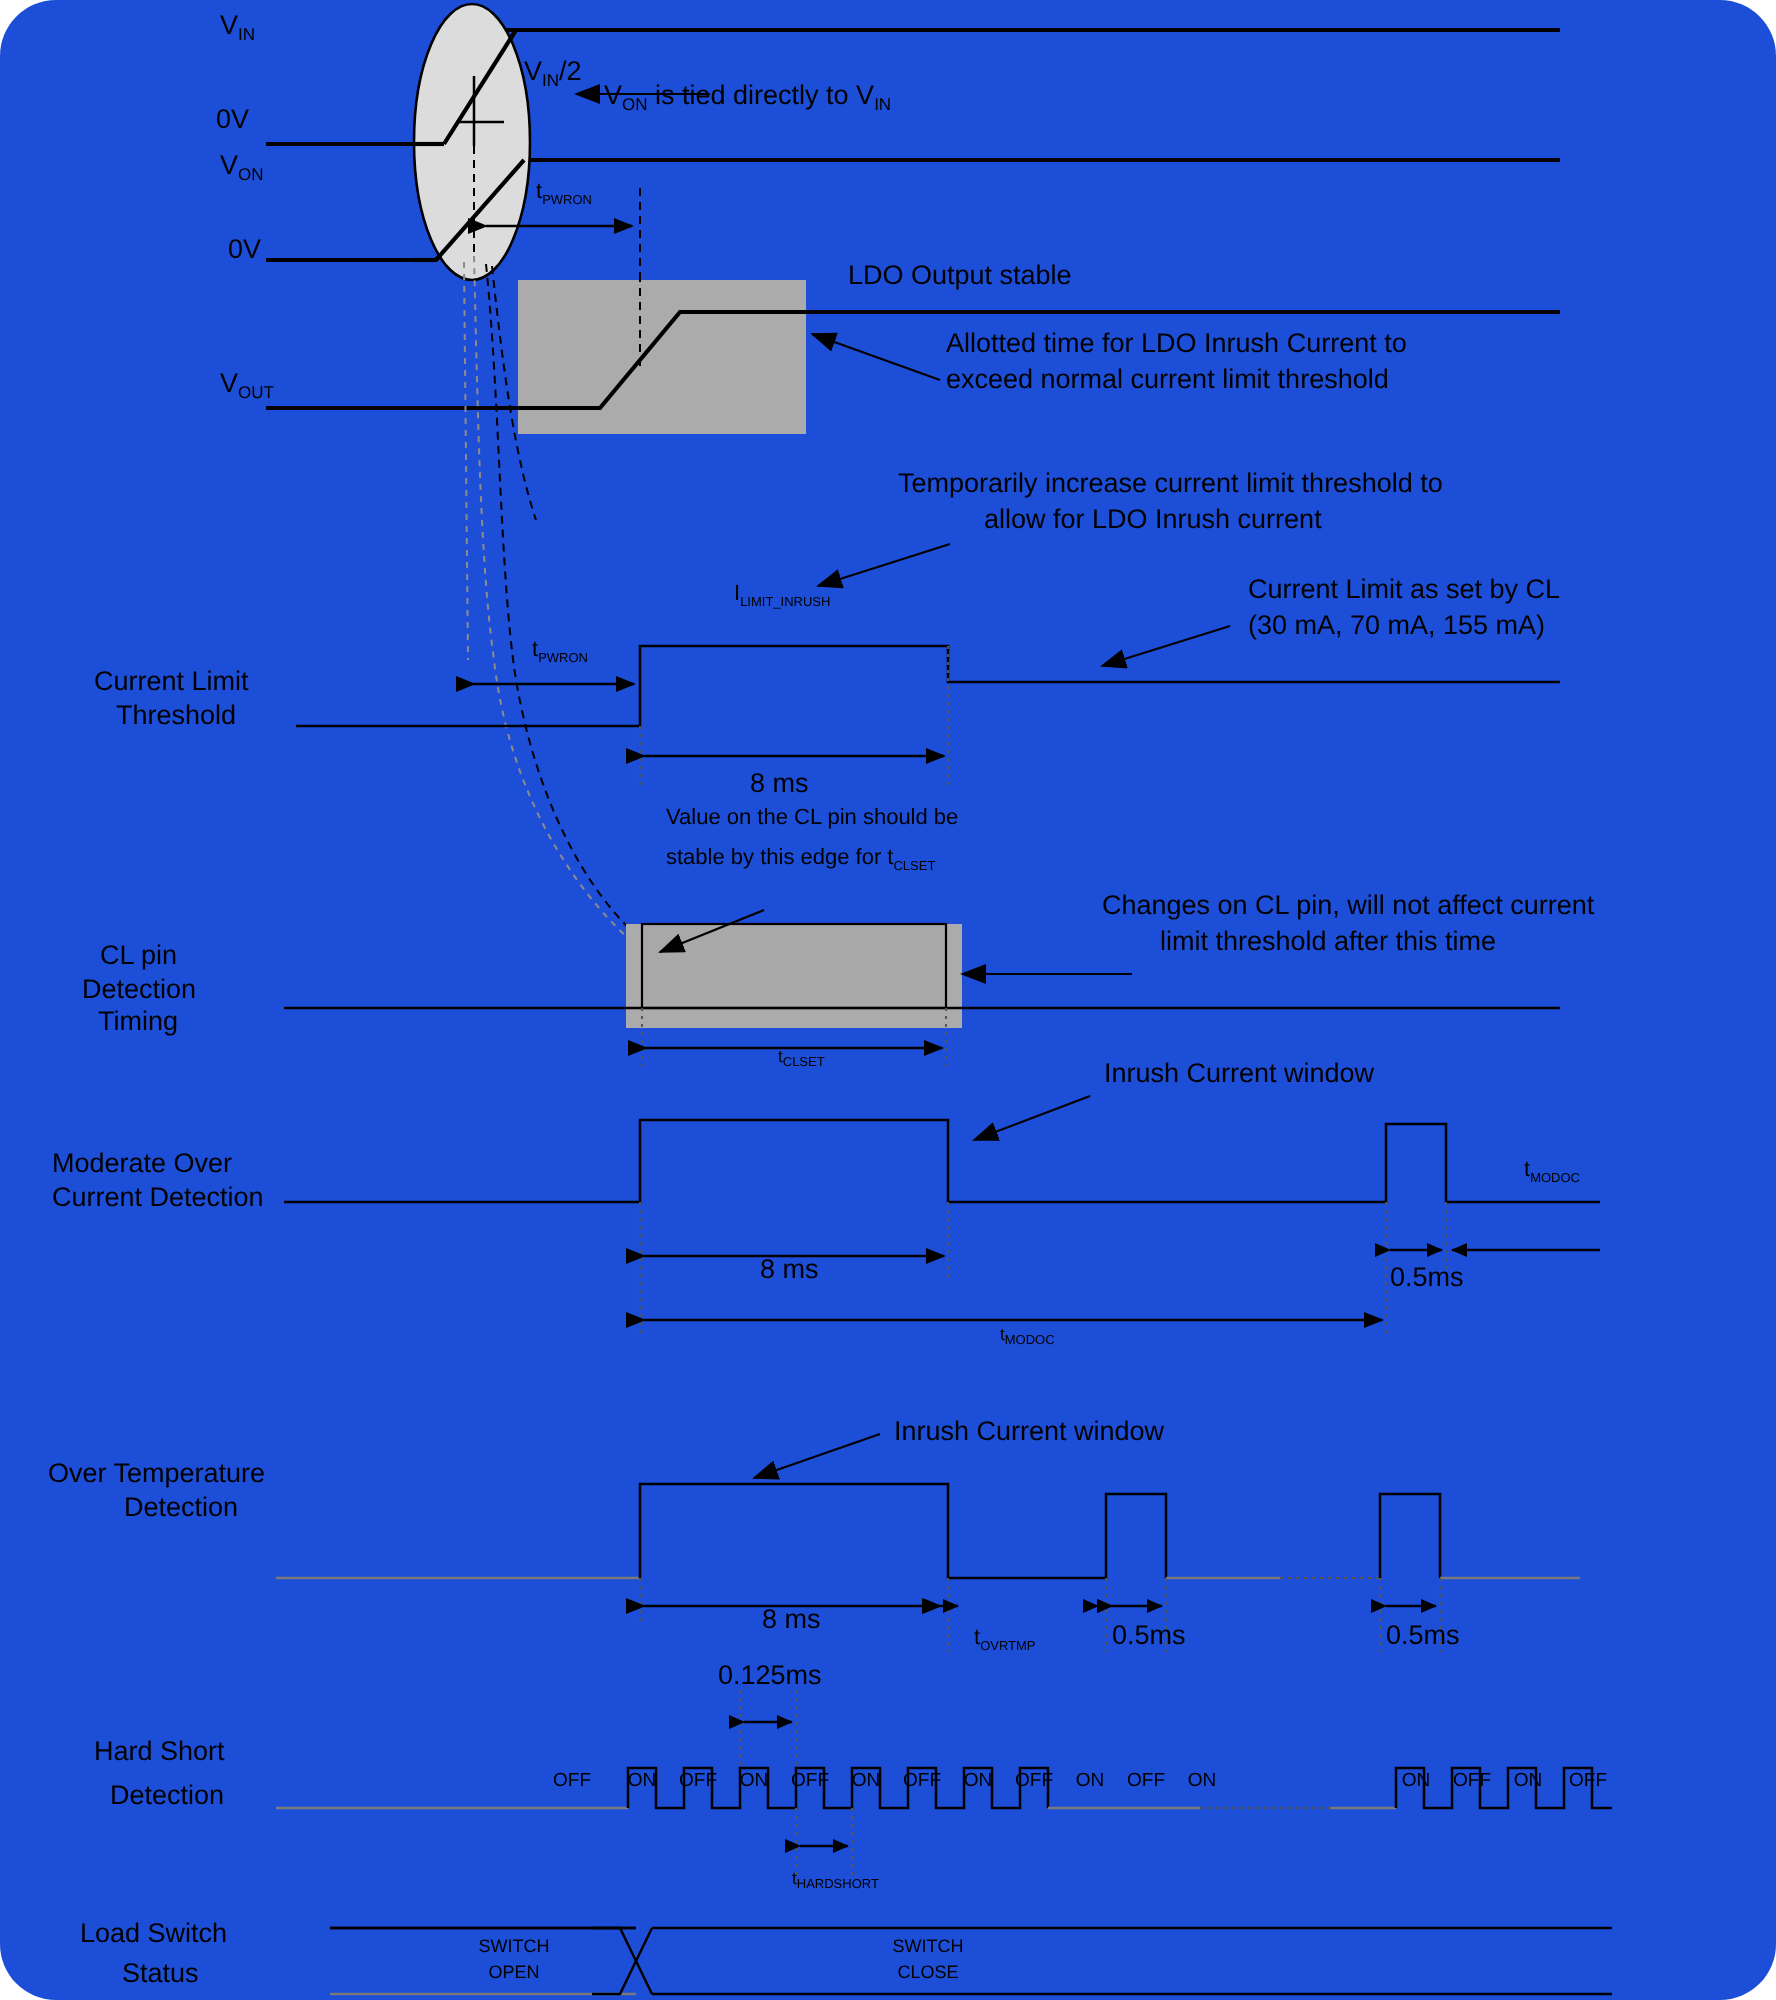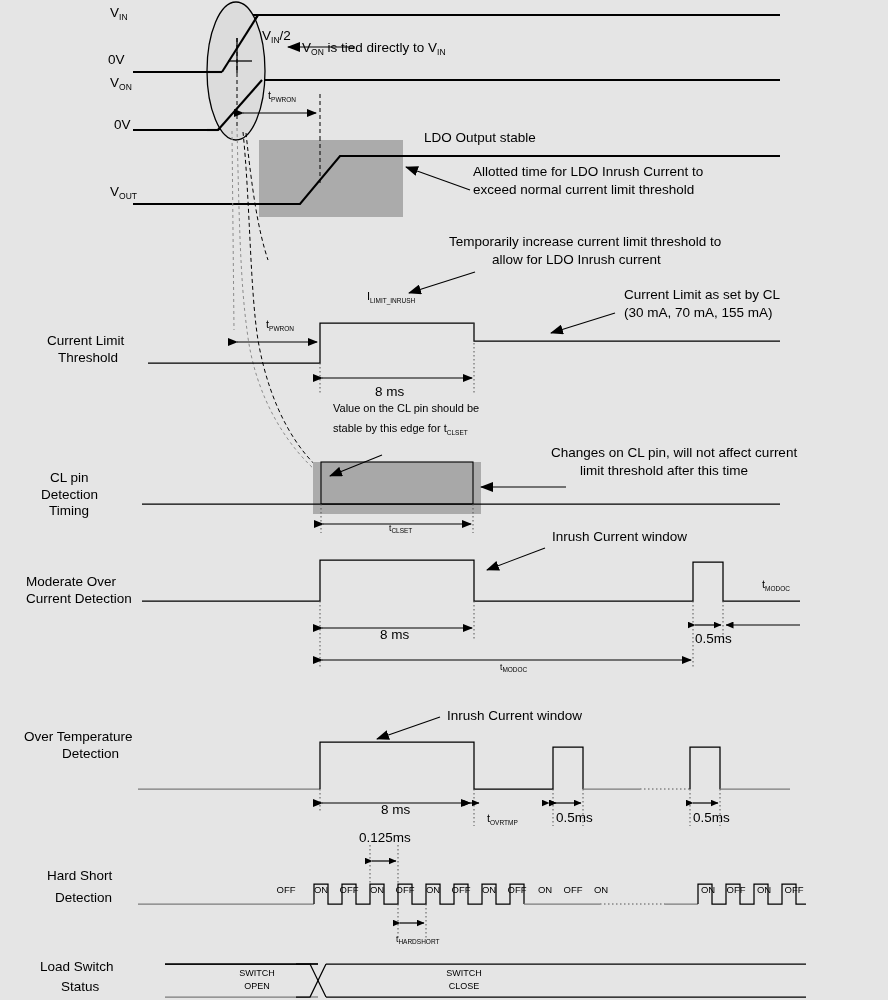--- a/index.html
+++ b/index.html
@@ -1,17 +1,17 @@
 <!DOCTYPE html>
 <html><head>
 <meta charset="utf-8">
 <style>
   html,body{margin:0;padding:0;background:#ffffff;}
-  #root{position:relative;width:888px;height:1000px;background:#e5e5e5;
-        font-family:"Liberation Sans", sans-serif;}
+  #root{position:relative;width:888px;height:1000px;background:#1d4ed8;
+        font-family:"Liberation Sans", sans-serif;border-radius:28px;}
   svg{display:block;}
   text{font-family:"Liberation Sans", sans-serif; fill:#000;}
   .lbl{font-size:13.5px;}
   .lbl-sm{font-size:11px;}
   .sub{font-size:8.5px;}
   .sub-xs{font-size:6.5px;}
   .onoff{font-size:9.5px;}
   .sw{font-size:9px;}
   .wave{fill:none;stroke:#000;stroke-width:2.1;}
   .wave-thin{fill:none;stroke:#000;stroke-width:1.25;}

